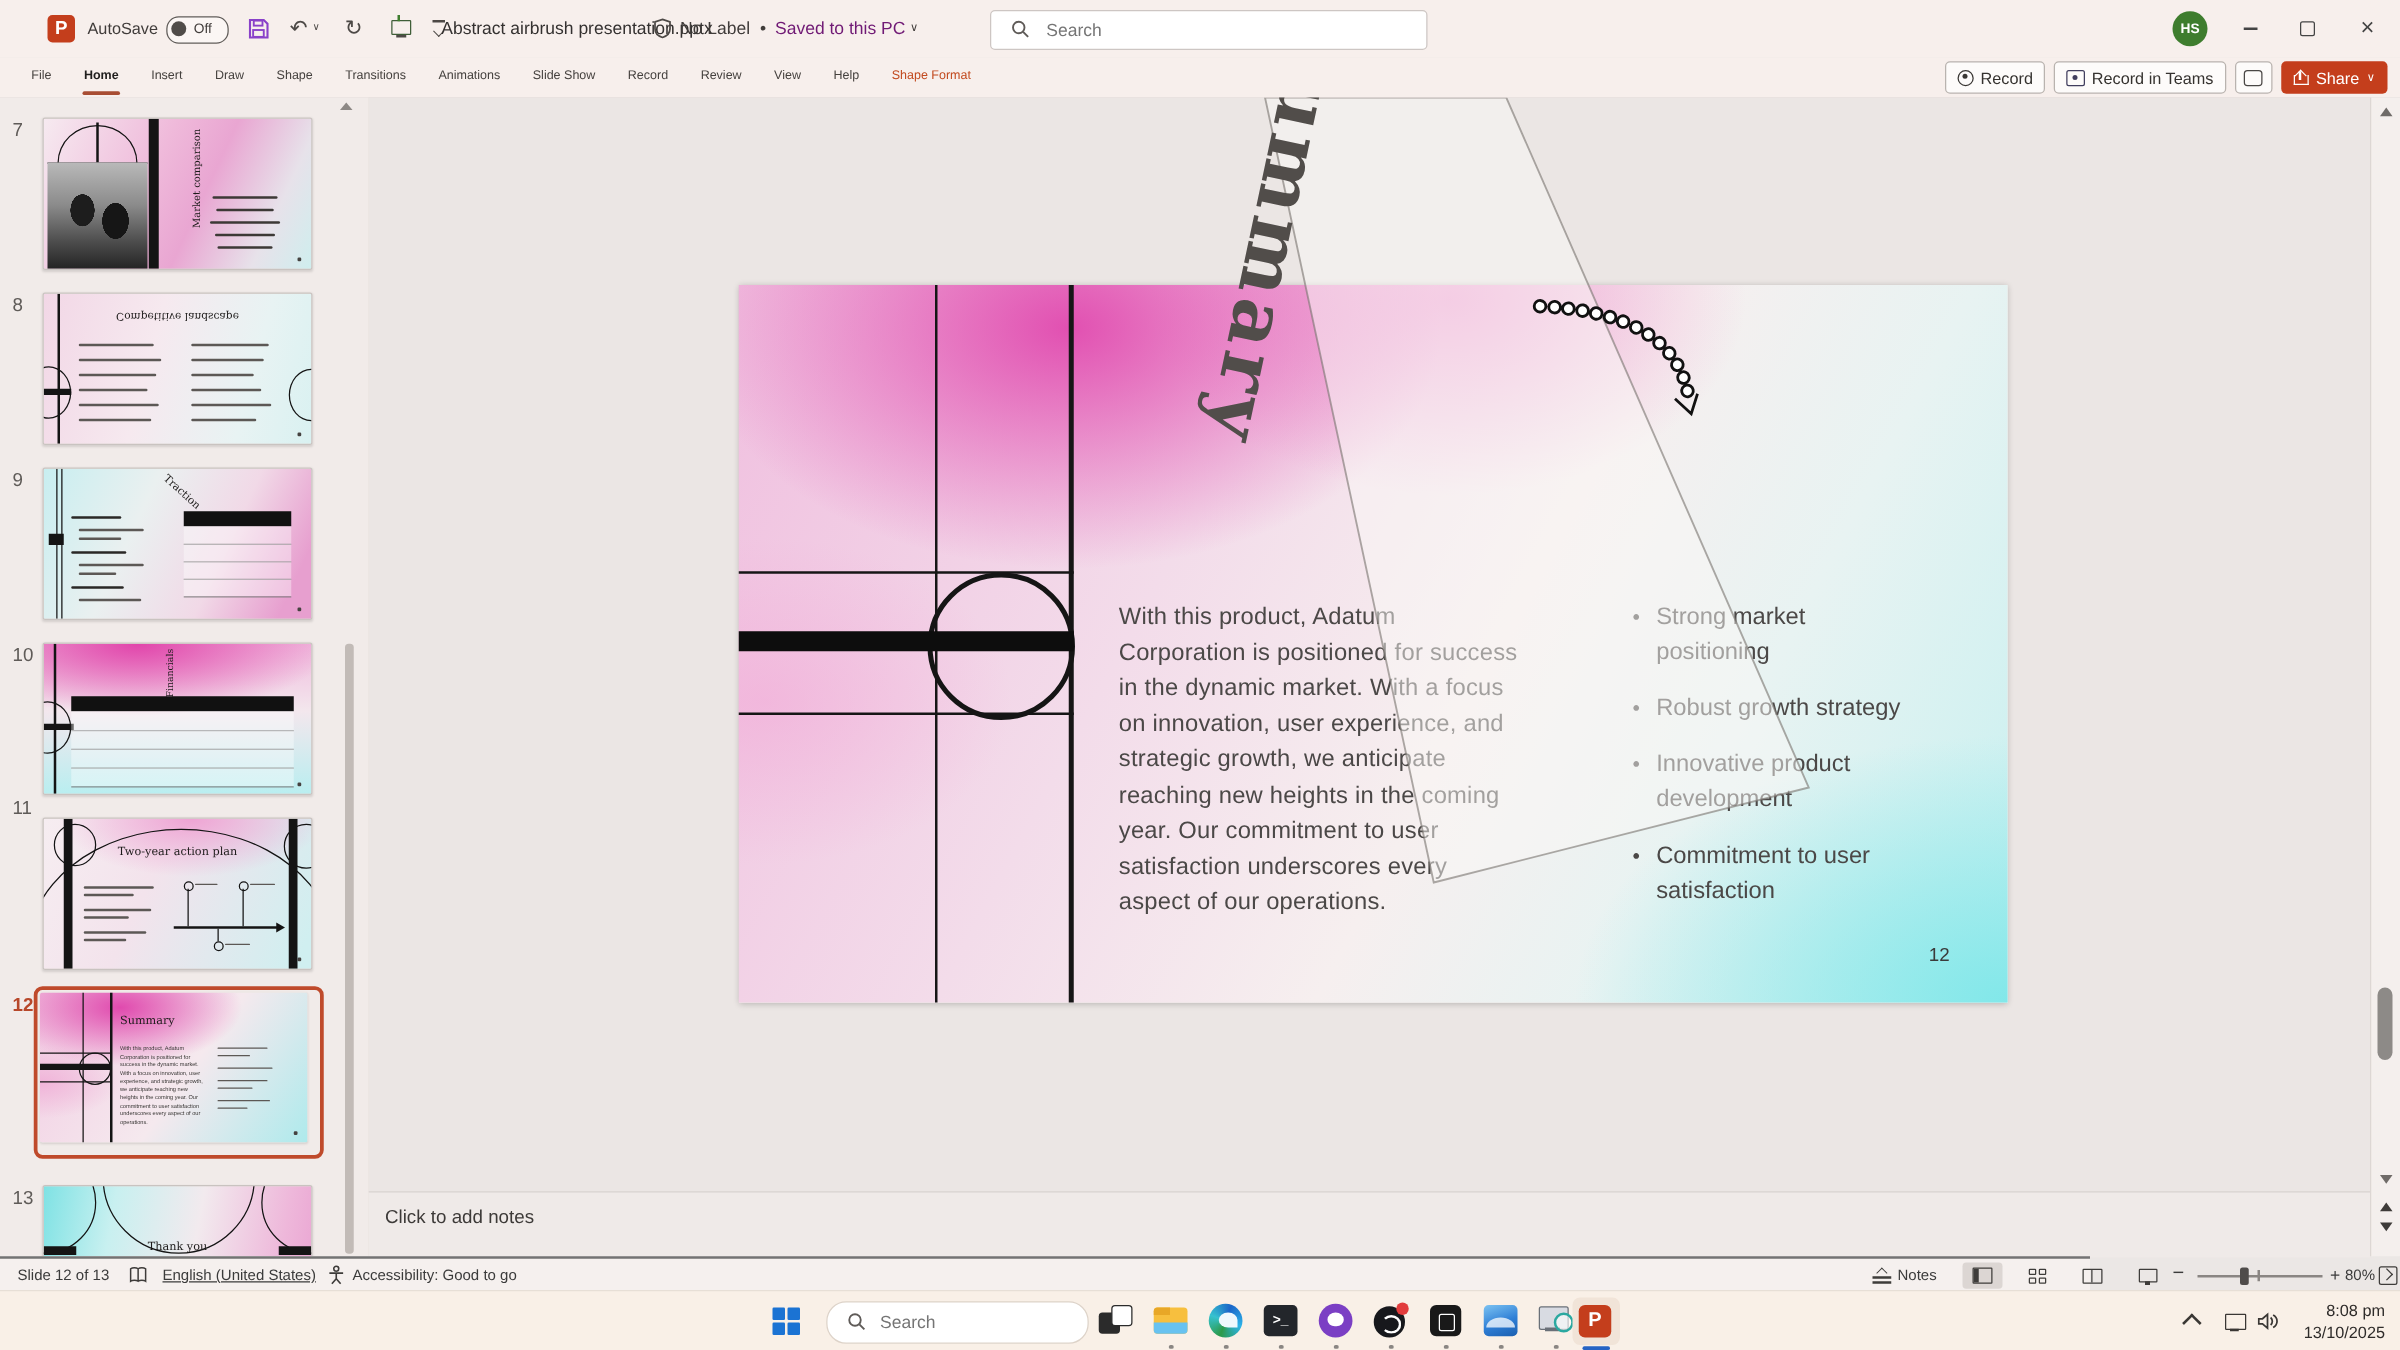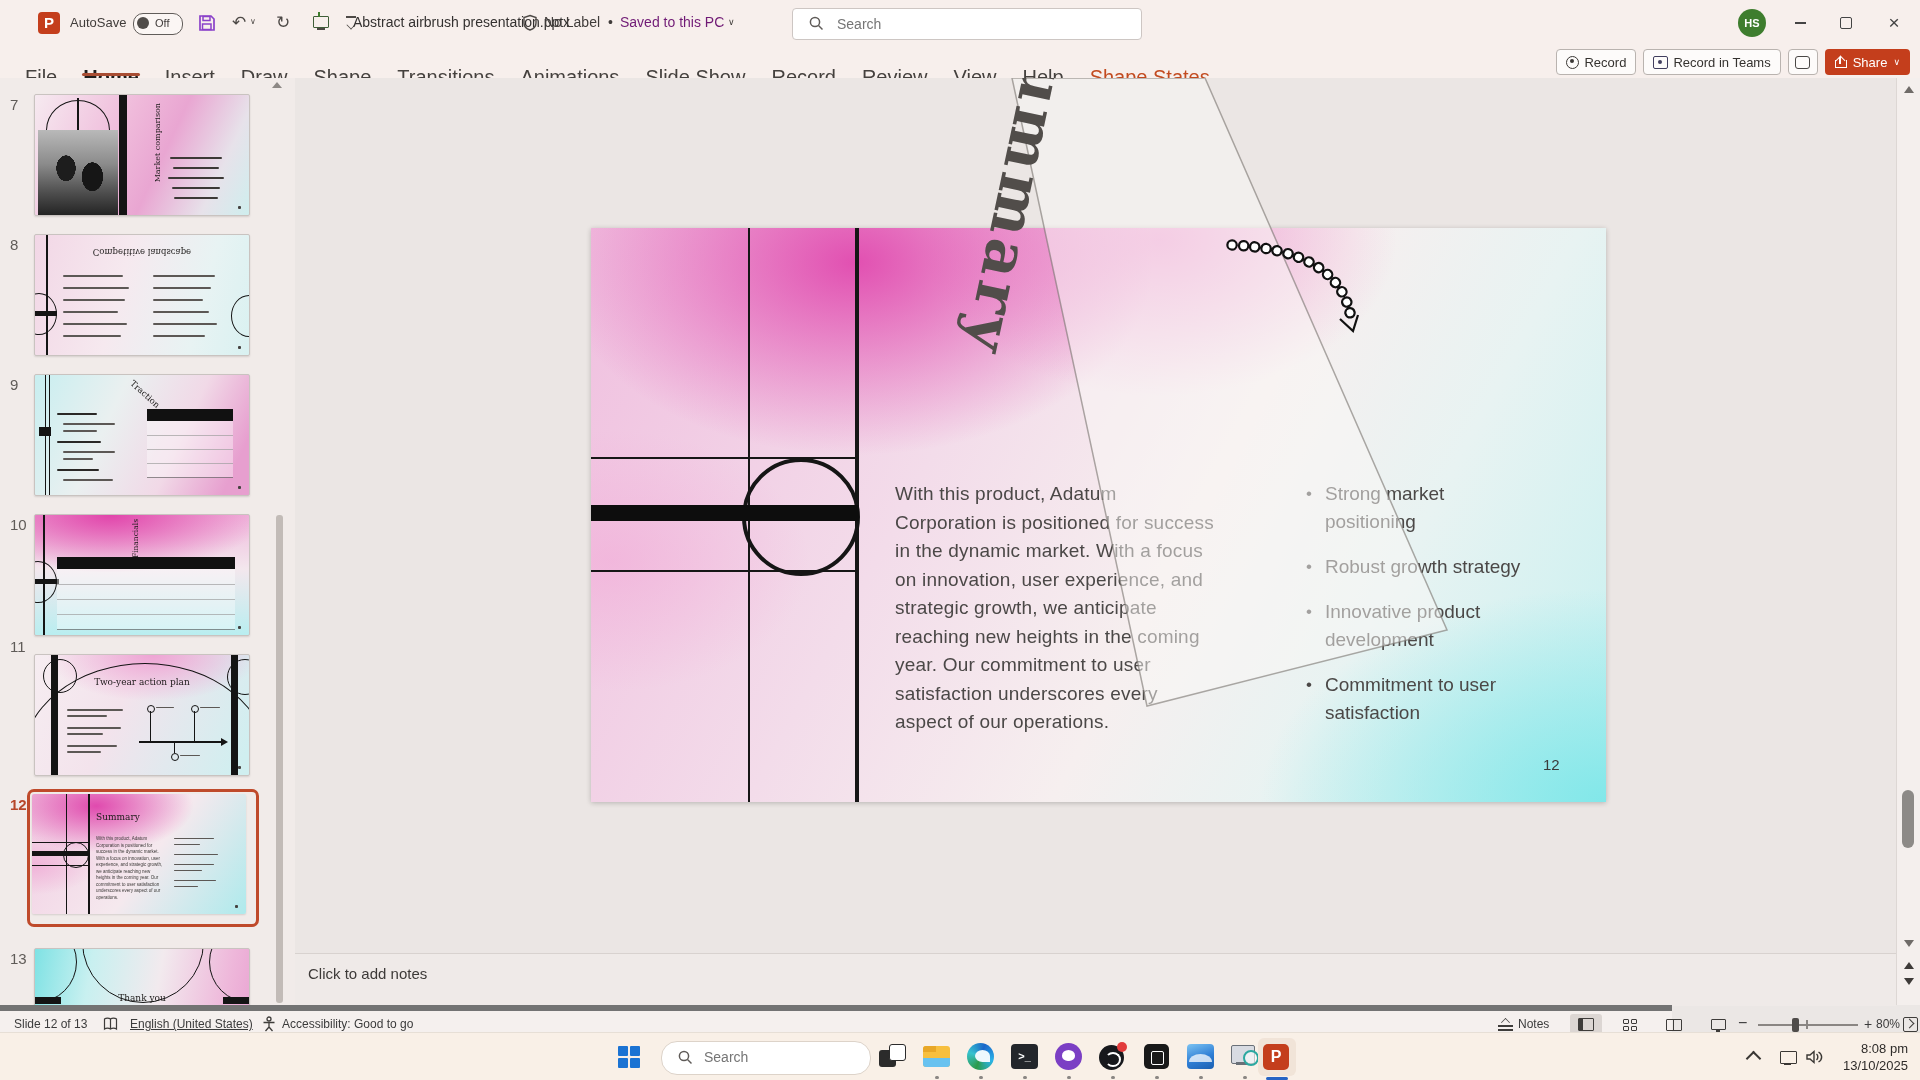--- a/index.html
+++ b/index.html
@@ -41,21 +41,21 @@
   .avatar{left:1738px;top:9px;width:28px;height:28px;border-radius:50%;background:#3e7d2e;color:#fff;
     font-size:11px;font-weight:bold;text-align:center;line-height:28px;}
   .cap-btn{top:0;width:44px;height:46px;text-align:center;color:#444;}
   .cap-min{left:1778px;}  .cap-min i{display:inline-block;width:11px;height:1.5px;background:#444;margin-top:22px;}
   .cap-max{left:1824px;}  .cap-max i{display:inline-block;width:10px;height:10px;border:1.3px solid #444;border-radius:2px;margin-top:17px;}
   .cap-close{left:1872px;font-size:19px;line-height:46px;}
 
   
   #tabrow{left:0;top:46px;width:1920px;height:32px;background:#f7efec;border-bottom:1px solid #d7d0cd;}
   .tabs{position:absolute;left:12px;top:0;height:32px;display:flex;}
-  .tab{padding:0 13px;font-size:20px;color:#45413e;line-height:30px;position:relative;margin-top:16px;}
+  .tab{padding:0 13px;font-size:10px;color:#45413e;line-height:30px;position:relative;}
   .tab.active{color:#201e1d;font-weight:bold;}
   .tab.active:after{content:"";position:absolute;left:12px;right:12px;bottom:2px;height:3px;border-radius:2px;background:#a84d33;}
   .tab.contextual{color:#c24a1f;}
   .ribbon-right{position:absolute;right:10px;top:3px;height:26px;display:flex;gap:7px;align-items:center;}
   .rb-btn{height:24px;border:1px solid #b9b3af;border-radius:4px;background:#fdfbfa;
     font-size:13px;color:#35322f;display:flex;align-items:center;padding:0 9px;gap:5px;}
   .share-btn{height:26px;border-radius:4px;background:#c43e1c;color:#fff;font-size:13px;
     display:flex;align-items:center;padding:0 10px;gap:6px;}
   .comment-btn{width:28px;height:24px;border:1px solid #b9b3af;border-radius:4px;background:#fdfbfa;display:flex;align-items:center;justify-content:center;}
   .bubble{width:13px;height:11px;border:1.5px solid #4a4745;border-radius:3px;}
@@ -113,21 +113,21 @@
   .notes-ph{position:absolute;left:13px;top:11px;font-size:15px;color:#3d3a38;}
 
   #vscroll{left:1896px;top:78px;width:24px;height:927px;background:#f4efed;border-left:1px solid #ddd7d4;}
   .vs-up{position:absolute;left:7px;top:8px;width:0;height:0;border-left:5px solid transparent;border-right:5px solid transparent;border-bottom:7px solid #6f6b68;}
   .vs-thumb{position:absolute;left:5px;top:712px;width:12px;height:58px;border-radius:6px;background:#8d8a87;}
   .vs-down{position:absolute;left:7px;top:862px;width:0;height:0;border-left:5px solid transparent;border-right:5px solid transparent;border-top:7px solid #6f6b68;}
   .vs-prev{position:absolute;left:7px;top:884px;width:0;height:0;border-left:5px solid transparent;border-right:5px solid transparent;border-bottom:7px solid #3e3b39;}
   .vs-next{position:absolute;left:7px;top:900px;width:0;height:0;border-left:5px solid transparent;border-right:5px solid transparent;border-top:7px solid #3e3b39;}
 
   
-  #statusbar{left:0;top:1005px;width:1672px;height:27px;background:#f5f0ee;border-top:6px solid #737373;font-size:12px;color:#3b3b3b;}
+  #statusbar{left:0;top:1005px;width:1672px;height:27px;background:#f5f0ee;border-top:2px solid #737373;font-size:12px;color:#3b3b3b;}
   .sb-txt{position:absolute;top:6px;}
   .view-btn{position:absolute;top:3px;width:32px;height:21px;border-radius:3px;display:flex;align-items:center;justify-content:center;}
   .view-btn.active{background:#dcd6d3;}
   .vb-normal{width:14px;height:11px;border:1.3px solid #3e3c3a;border-radius:1px;position:relative;}
   .vb-normal:after{content:"";position:absolute;left:0;top:0;width:4px;height:100%;background:#3e3c3a;}
   .vb-grid{display:grid;grid-template-columns:6px 6px;grid-template-rows:5px 5px;gap:2px;}
   .vb-grid i{border:1.2px solid #3e3c3a;border-radius:1px;}
   .vb-book{width:14px;height:10px;border:1.3px solid #3e3c3a;border-radius:1px;position:relative;}
   .vb-book:after{content:"";position:absolute;left:6px;top:0;width:1.3px;height:100%;background:#3e3c3a;}
   .vb-show{width:13px;height:9px;border:1.3px solid #3e3c3a;border-radius:1px;position:relative;}
@@ -226,21 +226,21 @@
     <span class="tab">Insert</span>
     <span class="tab">Draw</span>
     <span class="tab">Shape</span>
     <span class="tab">Transitions</span>
     <span class="tab">Animations</span>
     <span class="tab">Slide Show</span>
     <span class="tab">Record</span>
     <span class="tab">Review</span>
     <span class="tab">View</span>
     <span class="tab">Help</span>
-    <span class="tab contextual">Shape States</span>
+    <span class="tab contextual">Shape Format</span>
   </div>
   <div class="ribbon-right">
     <div class="rb-btn">
       <span class="rec-dot"></span>
       <span>Record</span>
     </div>
     <div class="rb-btn">
       <span class="teams-ic"></span>
       <span>Record in Teams</span>
     </div>

